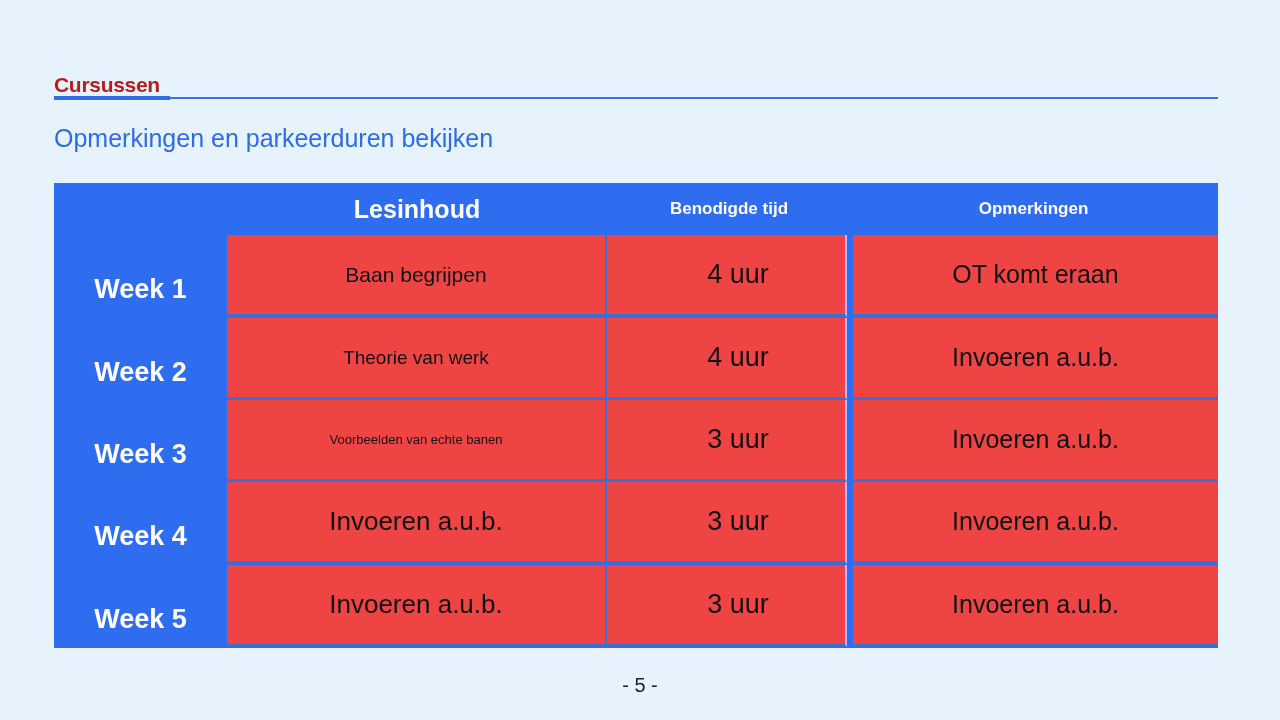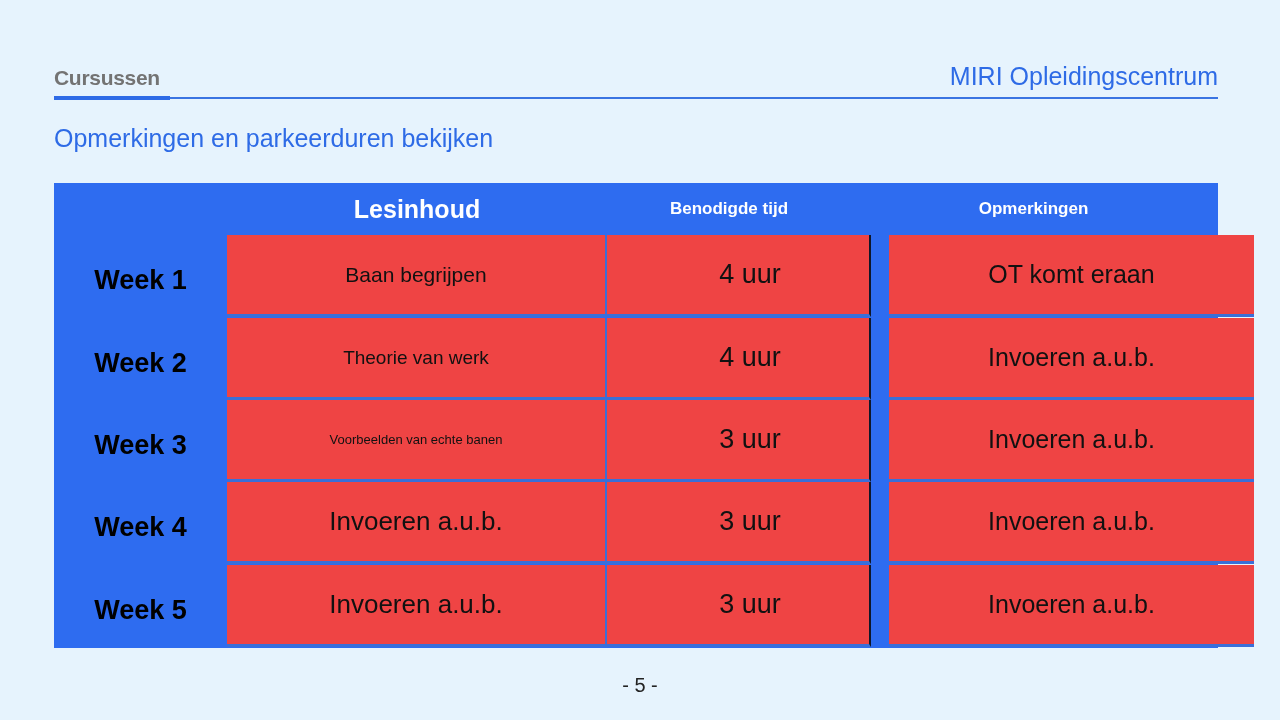--- a/index.html
+++ b/index.html
@@ -7,22 +7,22 @@
     body {
       background: #e6f3fd;
       font-family: "Liberation Sans", "DejaVu Sans", sans-serif;
       position: relative;
     }
     .top-header {
       position: absolute;
       left: 54px; top: 60px; width: 1164px; height: 40px;
     }
     .section-label {
-      position: absolute; left: 0; top: 6px;
-      font-size: 21px; font-weight: bold; color: #737373;
+      position: absolute; left: 0; top: 13px;
+      font-size: 21px; font-weight: bold; color: #b91c1c;
       letter-spacing: -0.3px;
     }
     .org-name {
       position: absolute; right: 0; top: 2px;
       font-size: 25px; color: #2e6be6;
     }
     .header-rule {
       position: absolute; left: 0; top: 37px; width: 1164px; height: 2px;
       background: #3a74e2;
     }
@@ -44,45 +44,44 @@
       display: flex; align-items: center; justify-content: center;
       color: #ffffff; font-weight: bold; text-align: right;
     }
     .th-lesinhoud { left: 173px; width: 380px; font-size: 25px; }
     .th-tijd { left: 553px; width: 244px; font-size: 17px; }
     .th-opm { left: 797px; width: 365px; font-size: 17px; }
     .row {
       position: absolute; left: 0; width: 1164px; height: 82px;
     }
     .week-label {
-      position: absolute; left: 0; top: 4px; width: 173px; height: 82px;
+      position: absolute; left: 0; top: 13px; width: 173px; height: 82px;
       display: flex; align-items: center; justify-content: center;
-      color: #000000; font-weight: bold; font-size: 27px;
+      color: #ffffff; font-weight: bold; font-size: 27px;
     }
     .cell {
       position: absolute; top: 0; height: 82px;
       background: #ef4444;
       display: flex; align-items: center; justify-content: center;
       color: #111111;
       border-bottom: 3px solid #3a6fd8;
     }
     .cell-content { left: 173px; width: 380px; border-right: 2px solid #3a6fd8; }
-    .cell-time { left: 553px; width: 264px; border-right: 2px solid #0f172a; font-size: 27px; padding-left: 24px; }
-    .cell-remark { left: 835px; width: 365px; font-size: 25px; }
+    .cell-time { left: 553px; width: 240px; border-right: 2px solid #c4b5fd; font-size: 27px; padding-left: 24px; }
+    .cell-remark { left: 799px; width: 365px; font-size: 25px; }
     .page-number {
       position: absolute; left: 0; width: 1280px; top: 674px;
       text-align: center; font-size: 20px; color: #222222;
     }
   </style>
 </head>
 <body>
 
 <div class="top-header">
   <span class="section-label">Cursussen</span>
-  <span class="org-name">MIRI Opleidingscentrum</span>
   <div class="header-rule"></div>
   <div class="header-rule-accent"></div>
 </div>
 
 <div class="page-subtitle">Opmerkingen en parkeerduren bekijken</div>
 
 <div class="schedule-table">
   <div class="th th-lesinhoud">Lesinhoud</div>
   <div class="th th-tijd">Benodigde tijd</div>
   <div class="th th-opm">Opmerkingen</div>

